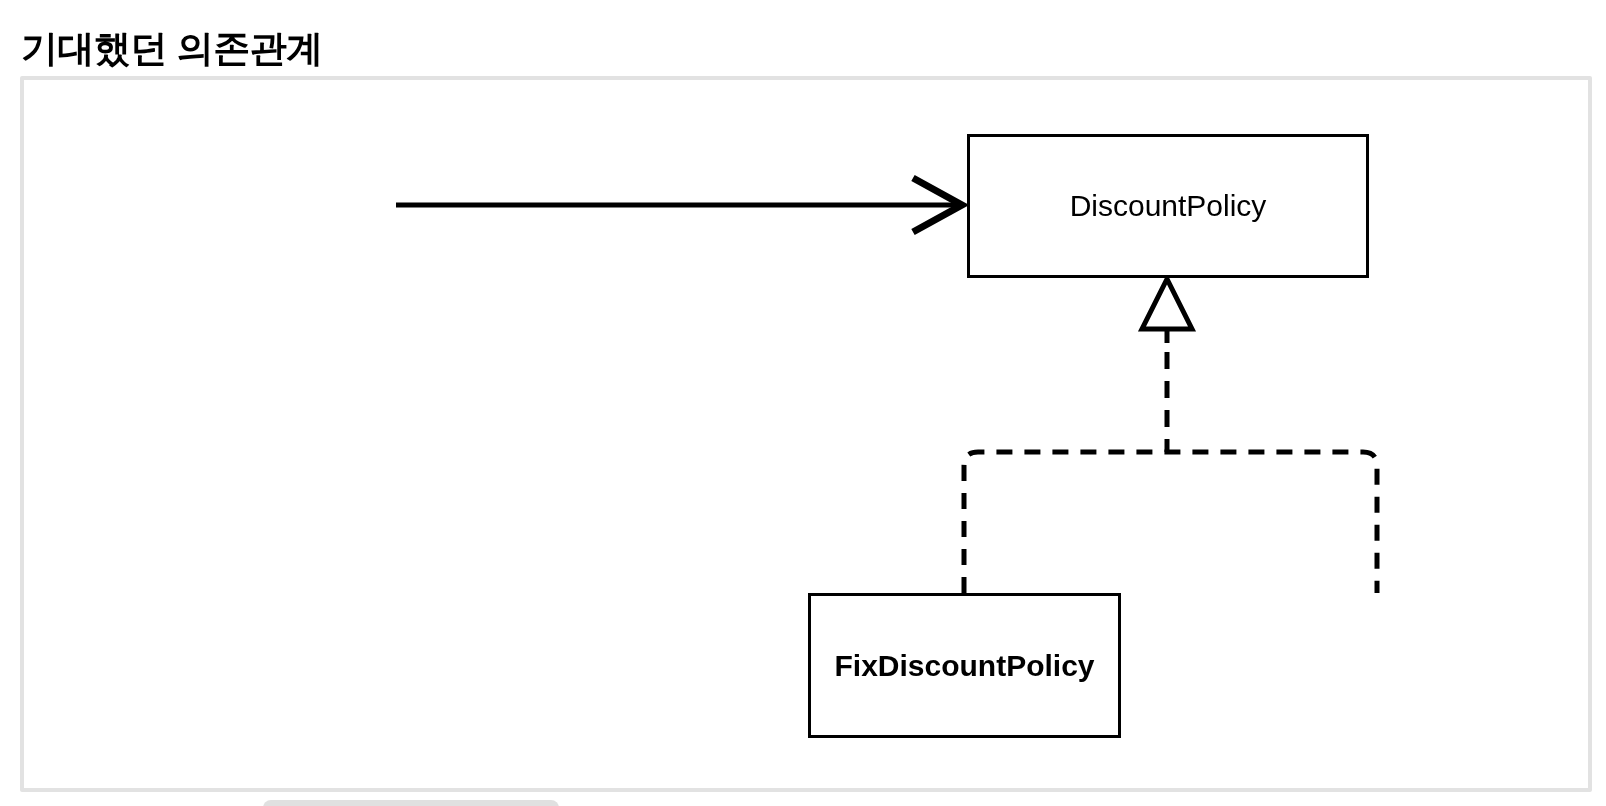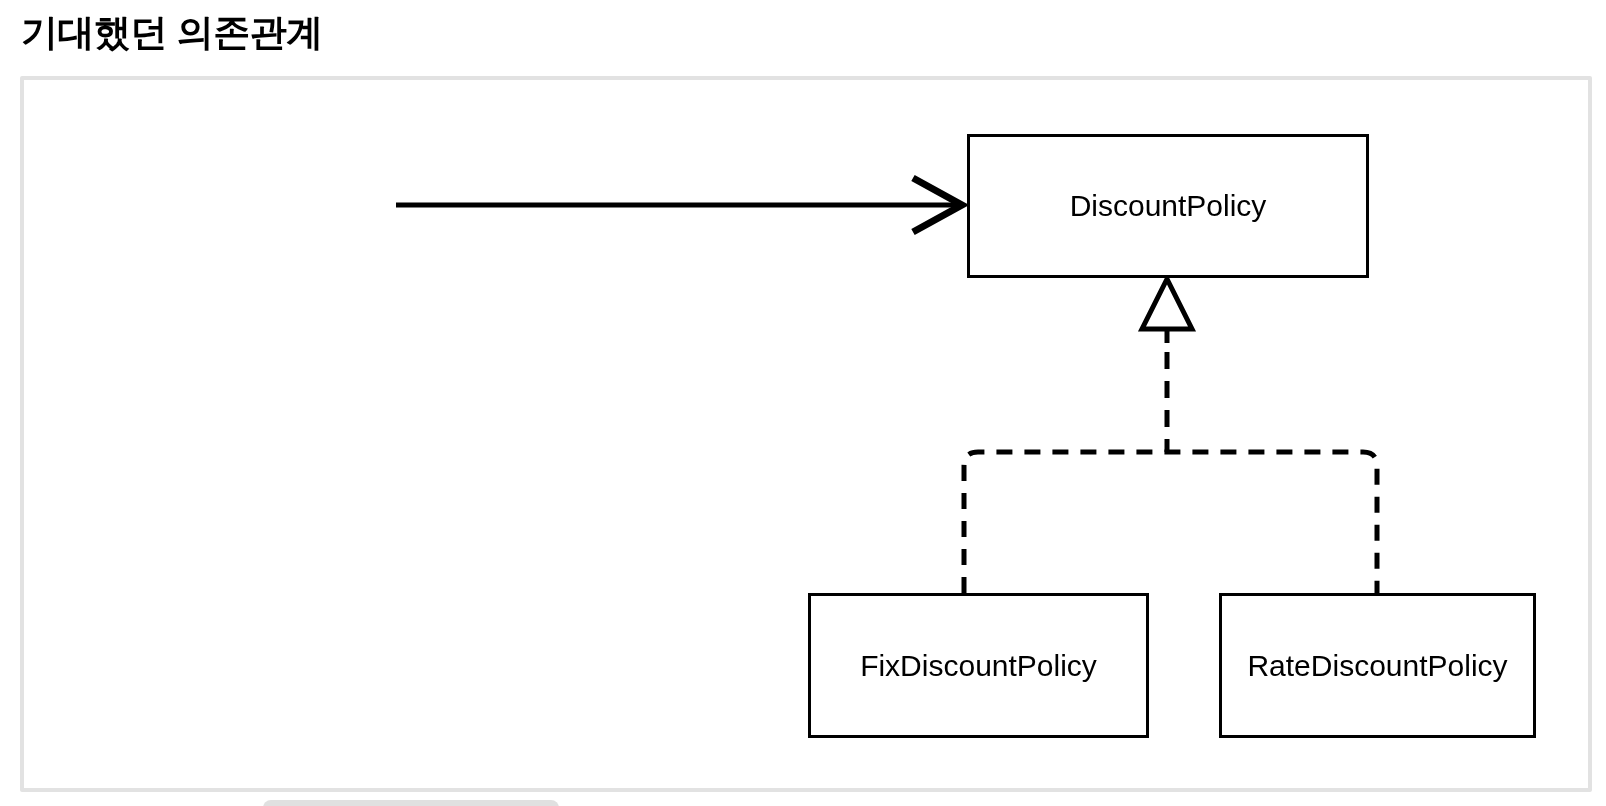--- a/index.html
+++ b/index.html
@@ -11,21 +11,21 @@
     position: relative;
     width: 1606px;
     height: 806px;
     background: #ffffff;
     overflow: hidden;
     font-family: "Liberation Sans", "DejaVu Sans", sans-serif;
   }
   .title {
     position: absolute;
     left: 21px;
-    top: 8px;
+    top: 24px;
     margin: 0;
     font-size: 37px;
     font-weight: 800;
     letter-spacing: -0.5px;
     color: #000000;
     white-space: nowrap;
   }
   .container {
     position: absolute;
     left: 20px;
@@ -55,21 +55,21 @@
     align-items: center;
     justify-content: center;
     text-align: center;
     font-size: 30px;
     color: #000000;
     line-height: 38px;
     white-space: nowrap;
   }
   .node-order    { left: 78px;   top: 133px; width: 318px; height: 145px; }
   .node-discount { left: 967px;  top: 134px; width: 402px; height: 144px; }
-  .node-fix      { left: 808px;  top: 593px; width: 341px; height: 145px; }
+  .node-fix      { left: 808px;  top: 593px; width: 313px; height: 145px; font-weight: bold; }
   .node-rate     { left: 1219px; top: 593px; width: 317px; height: 145px; }
   .stereotype { font-weight: 400; }
   .iface-name { font-weight: 400; }
   .bottom-peek {
     position: absolute;
     left: 263px;
     top: 800px;
     width: 296px;
     height: 14px;
     background: #e0e0e0;
@@ -100,19 +100,16 @@
 
 
   <div class="node node-discount">
     <span class="iface-name">DiscountPolicy</span>
   </div>
 
   <div class="node node-fix">
     <span>FixDiscountPolicy</span>
   </div>
 
-  <div class="node node-rate">
-    <span>RateDiscountPolicy</span>
-  </div>
 
   <div class="bottom-peek"></div>
 
 </div>
 
 </body></html>

